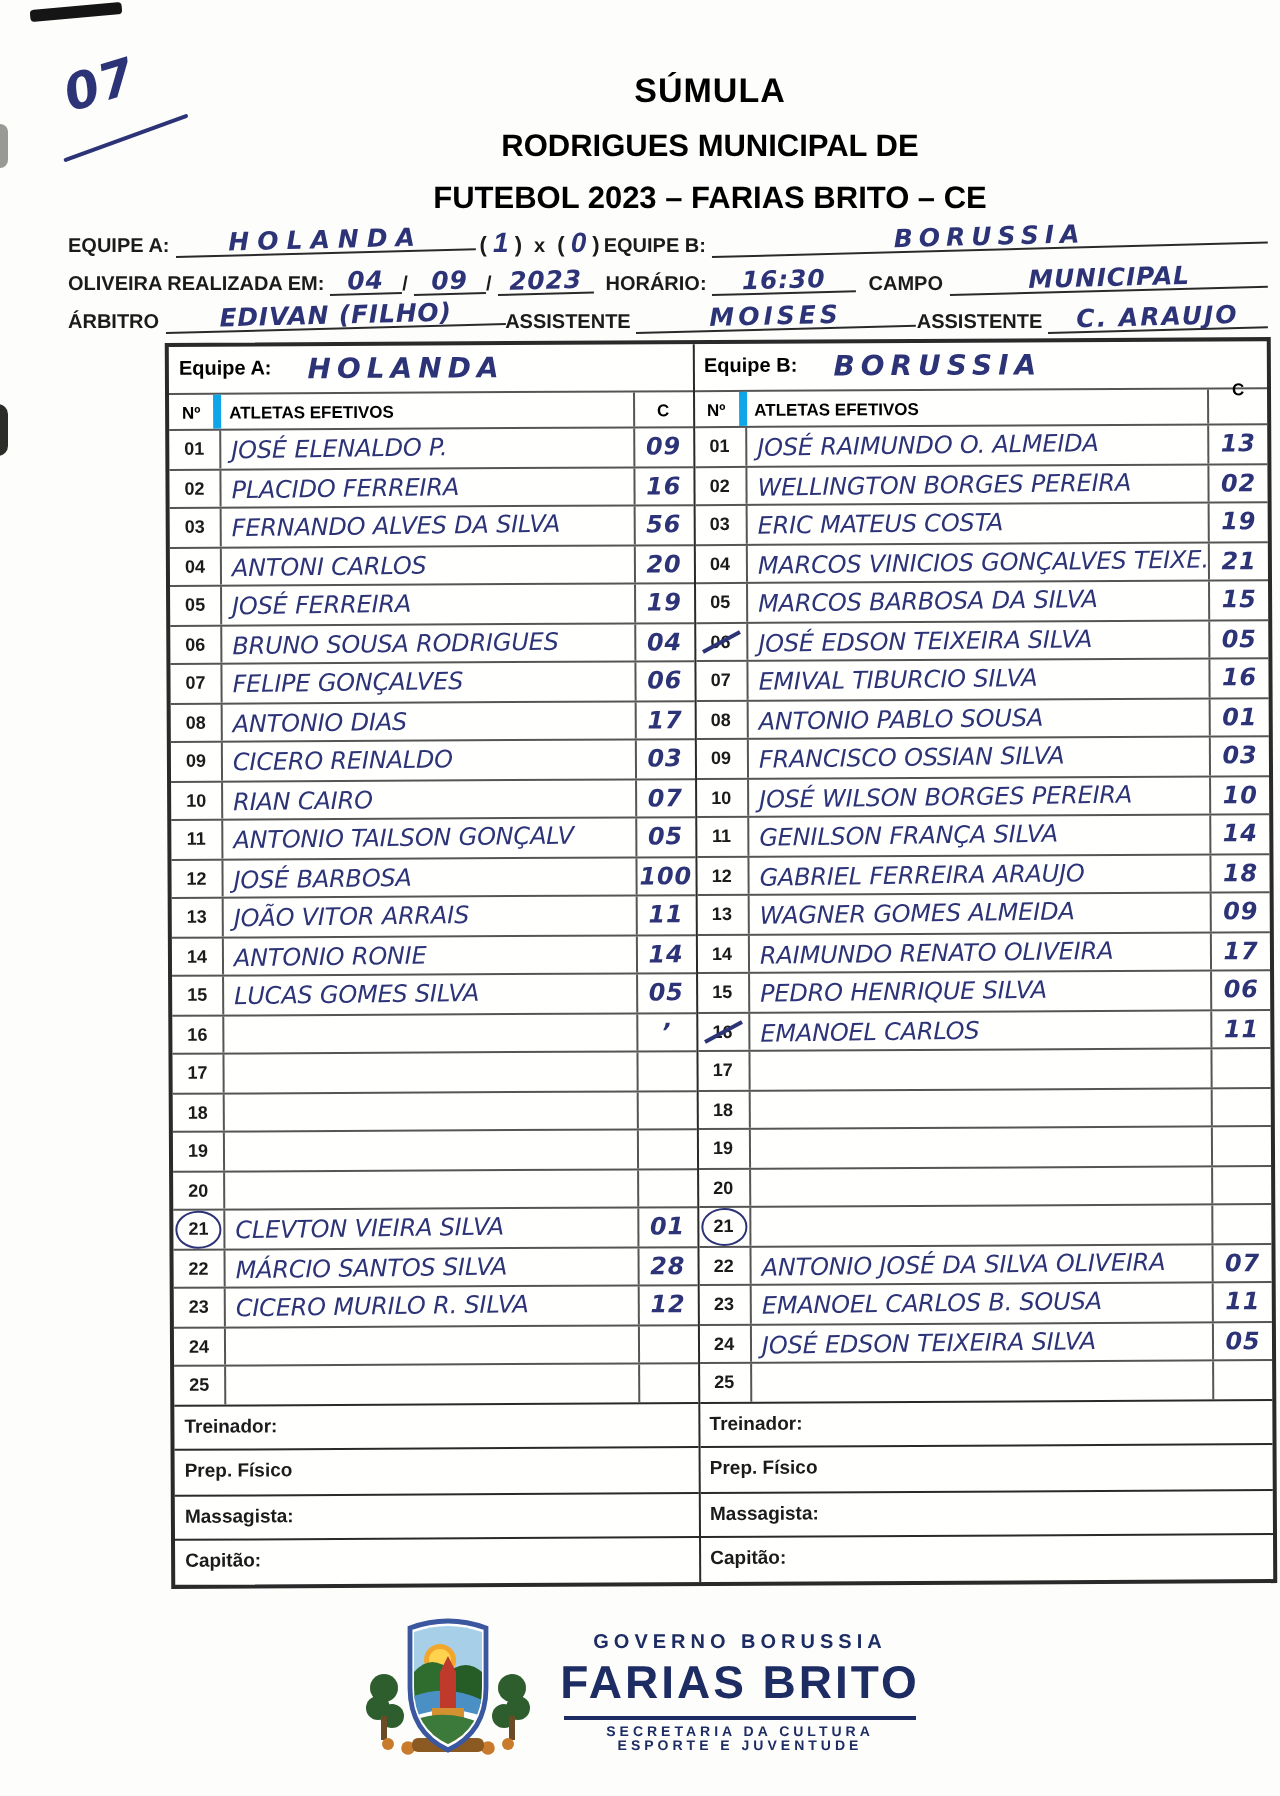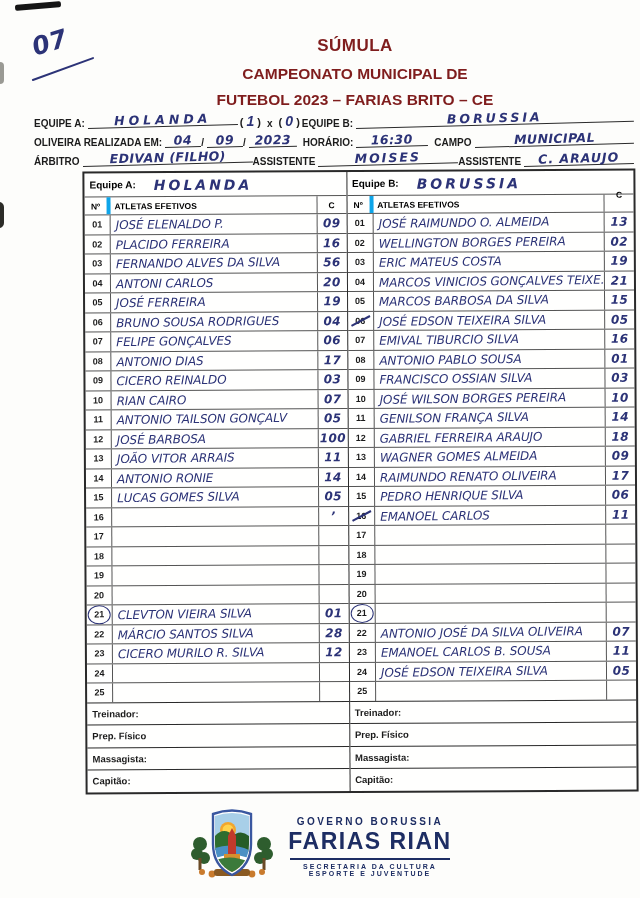--- a/index.html
+++ b/index.html
@@ -10,21 +10,21 @@
   .scan-dash { position:absolute; left:15px; top:3px; width:46px; height:6px; background:#151515; transform:rotate(-5deg); border-radius:2px; }
   .edge-nub1 { position:absolute; left:-2px; top:62px; width:6px; height:22px; background:#9a9a94; border-radius:0 4px 4px 0; }
   .edge-nub2 { position:absolute; left:-3px; top:202px; width:7px; height:26px; background:#2c2c28; border-radius:0 5px 5px 0; }
 
   
   .hw { font-family:"DejaVu Sans", sans-serif; font-style:italic; color:#2c3377; letter-spacing:.4px; }
 
   .pageno { position:absolute; left:32px; top:28px; font-size:25px; font-weight:bold; transform:rotate(-17deg); }
   .pageno-line { position:absolute; left:30px; top:68px; width:66px; height:2.4px; background:#2c3377; transform:rotate(-20deg); border-radius:2px; }
 
-  .titleblock { position:absolute; top:36px; left:80px; right:10px; text-align:center; color:#7f1d1d; }
+  .titleblock { position:absolute; top:36px; left:80px; right:10px; text-align:center; color:#000000; }
   .titleblock .t1 { font-size:17px; font-weight:bold; letter-spacing:.5px; }
   .titleblock .t2 { font-size:15.5px; font-weight:bold; margin-top:9px; }
   .titleblock .t3 { font-size:15.5px; font-weight:bold; margin-top:8px; }
 
   .matchinfo { position:absolute; top:110px; left:34px; right:6px; color:#1b1b1b; }
   .mline { display:flex; align-items:flex-end; height:19px; font-size:10px; font-weight:bold; white-space:nowrap; }
   .mline .lbl { padding-right:3px; }
   .slot { border-bottom:1.4px solid #2a2a2a; text-align:center; font-size:12.5px; line-height:13px; transform-origin:left bottom; }
   .slot.hw { transform:rotate(-1.5deg); }
   .paren { font-size:11px; font-weight:bold; padding:0 2px; }
@@ -68,21 +68,21 @@
 
   <div class="scan-dash"></div>
   <div class="edge-nub1"></div>
   <div class="edge-nub2"></div>
 
   <div class="pageno hw">07</div>
   <div class="pageno-line"></div>
 
   <div class="titleblock">
     <div class="t1">SÚMULA</div>
-    <div class="t2">CAMPEONATO MUNICIPAL DE</div>
+    <div class="t2">RODRIGUES MUNICIPAL DE</div>
     <div class="t3">FUTEBOL 2023 – FARIAS BRITO – CE</div>
   </div>
 
   <div class="matchinfo">
     <div class="mline">
       <span class="lbl">EQUIPE A:</span>
       <span class="slot hw" style="width:150px; letter-spacing:4px; font-weight:bold;">HOLANDA</span>
       <span class="paren">(&nbsp;<span class="scorenum">1</span>&nbsp;)</span>
       <span class="lbl" style="padding:0 4px;">x</span>
       <span class="paren">(&nbsp;<span class="scorenum">0</span>&nbsp;)</span>
@@ -488,20 +488,20 @@
         <path d="M27 30 Q36 20 46 30 L46 44 L27 44 Z" fill="#2f6d2f"></path>
         <path d="M42 32 Q52 22 61 30 L61 46 L42 46 Z" fill="#265c26"></path>
         <path d="M27 42 Q44 36 61 44 L61 52 Q44 46 27 52 Z" fill="#4a90c4"></path>
         <path d="M40 30 L44 22 L48 30 L48 52 L40 52 Z" fill="#c03a2b"></path>
         <rect x="36" y="48" width="16" height="18" fill="#d4912f"></rect>
         <path d="M27 54 Q44 48 61 56 L61 70 L27 70 Z" fill="#3b7a3b"></path>
       </g>
     </svg>
     <div class="gov">
       <div class="g1">GOVERNO BORUSSIA</div>
-      <div class="g2">FARIAS RIAN</div>
+      <div class="g2">FARIAS BRITO</div>
       <div class="rule"></div>
       <div class="g3">SECRETARIA DA CULTURA</div>
       <div class="g4">ESPORTE E JUVENTUDE</div>
     </div>
   </div>
 
 </div>
 
 </body></html>

